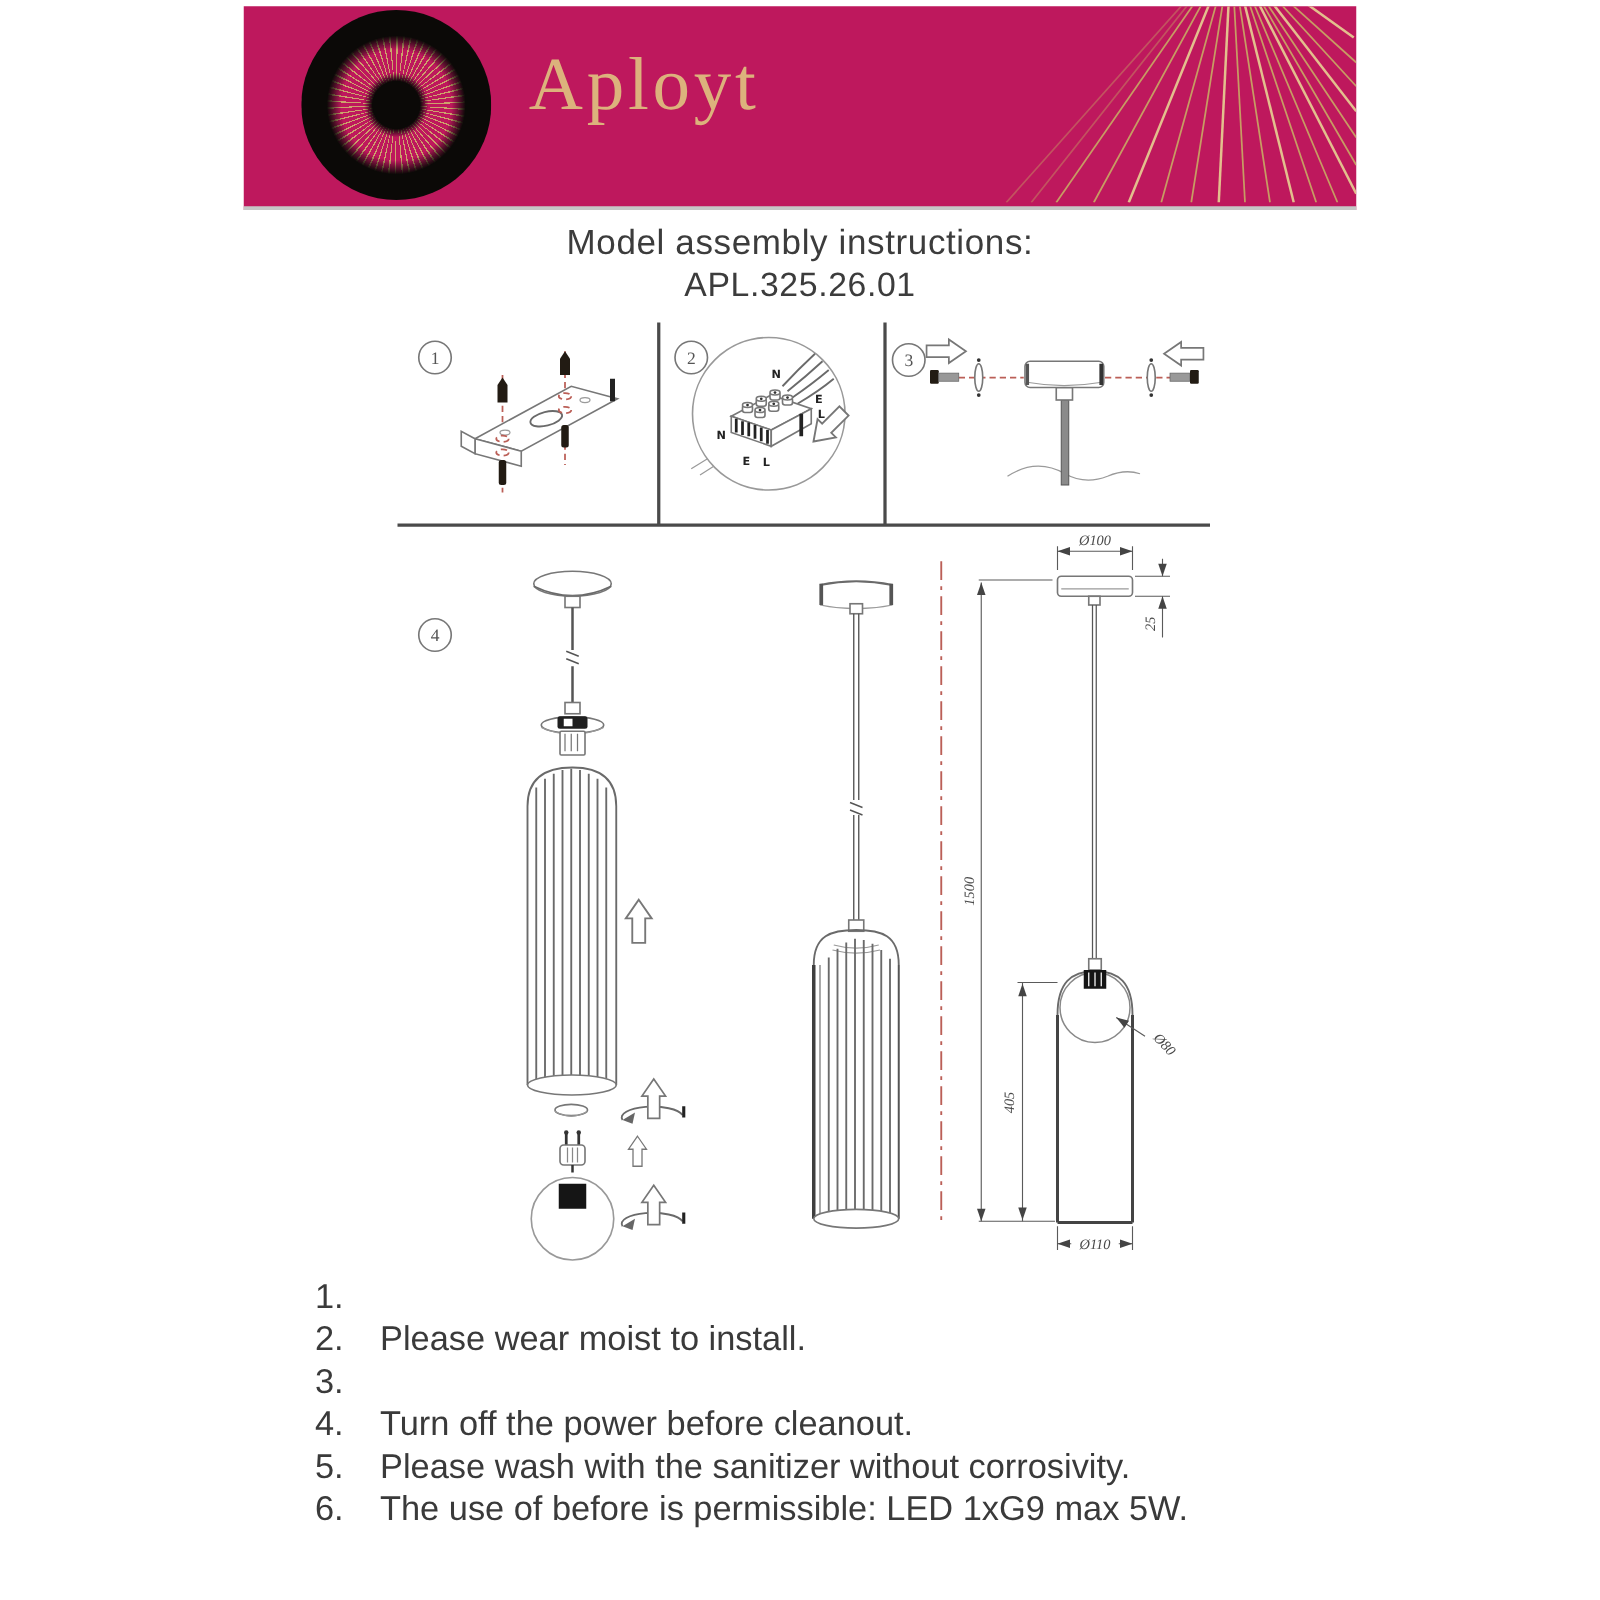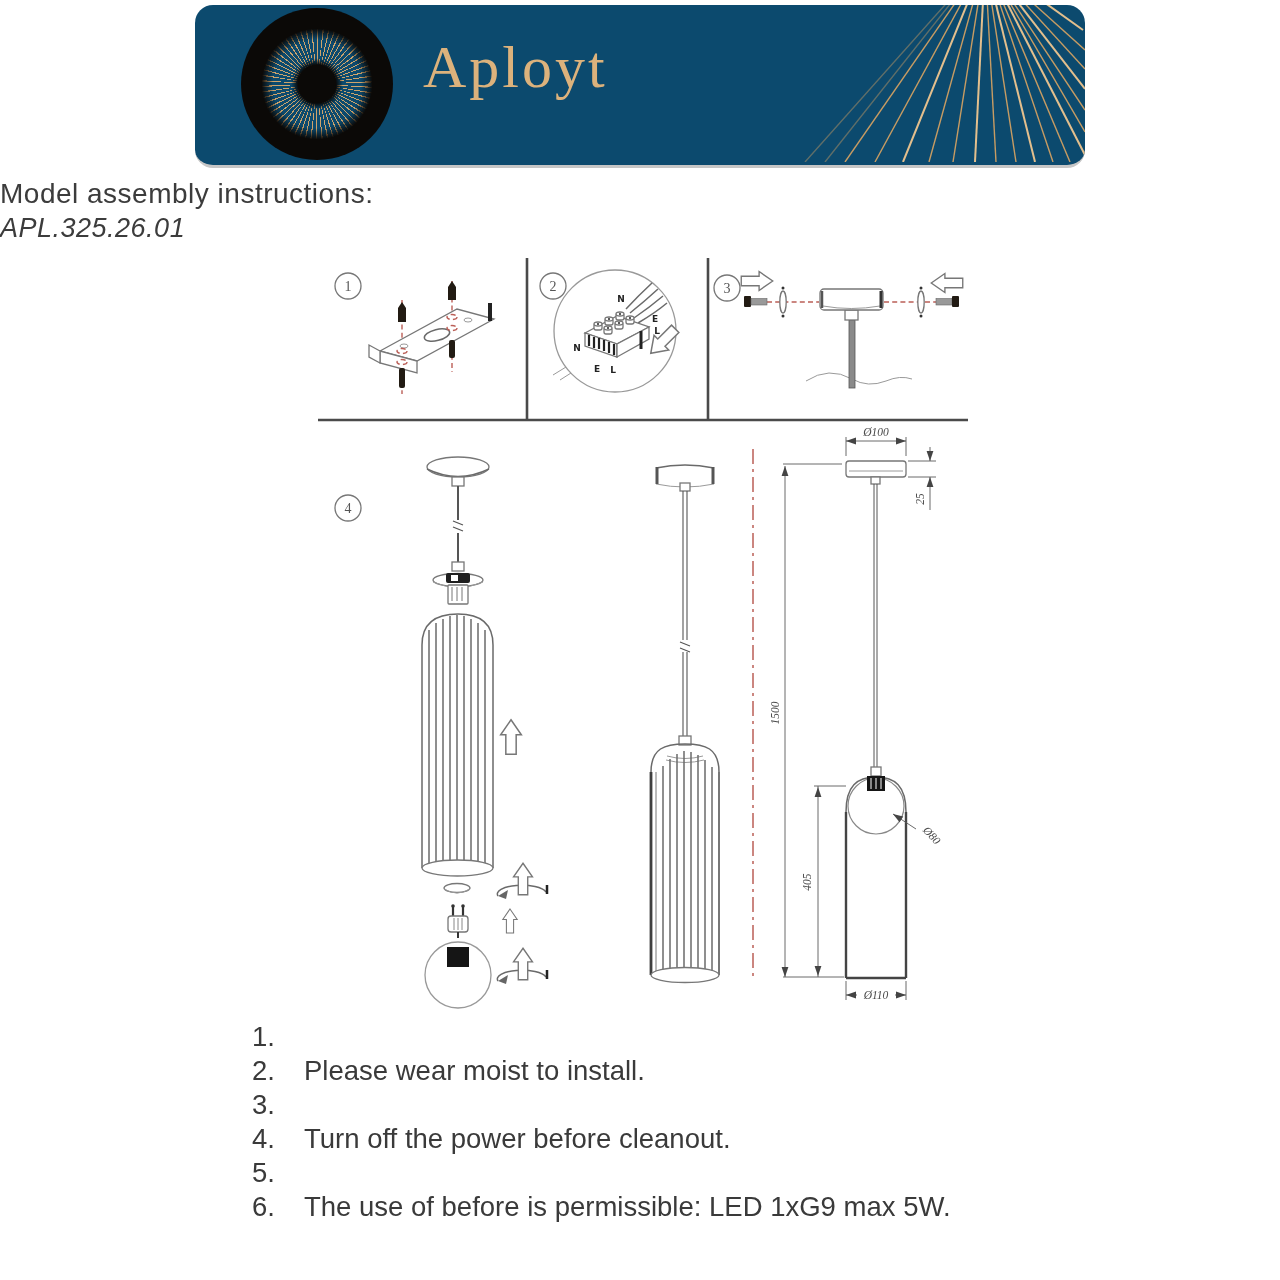--- a/index.html
+++ b/index.html
@@ -1,37 +1,37 @@
 <!DOCTYPE html>
 <html><head>
 <meta charset="utf-8">
 <style>
   html,body{margin:0;padding:0;background:#ffffff;}
   .page{position:relative;width:1280px;height:1280px;background:#ffffff;overflow:hidden;
         font-family:"Liberation Sans",sans-serif;}
 
   
   .banner{position:absolute;left:195px;top:5px;width:890px;height:160px;
-          background:#0c4a6e;border-bottom:3px solid #c6c6c6;overflow:hidden;border-radius:18px;}
+          background:#be185d;border-bottom:3px solid #c6c6c6;overflow:hidden;}
   .logo{position:absolute;left:46px;top:3px;width:152px;height:152px;border-radius:50%;
         background:
           radial-gradient(circle closest-side,#0b0907 0 25%,rgba(11,9,7,0) 34% 58%,#0b0907 73%),
           repeating-conic-gradient(#cda36b 0deg 1.4deg,rgba(11,9,7,0) 1.4deg 5.8deg);}
   .brand{position:absolute;left:228px;top:32px;font-family:"Liberation Serif",serif;
          font-size:60px;font-weight:400;letter-spacing:3px;color:#dcb27c;line-height:1;}
   .rays{position:absolute;right:0;top:0;width:400px;height:157px;}
   .rays line{stroke:#c79c63;stroke-width:1.4;}
   .rays line.b{stroke:#e3bf8d;stroke-width:2;}
   .rays line.f{opacity:.45;}
 
   
-  .title{position:absolute;left:0;top:176px;width:100%;
+  .title{position:absolute;left:0;top:176px;width:100%;text-align:center;
          color:#3c3c3c;line-height:35px;}
   .title .t1{font-size:28px;letter-spacing:.5px;}
-  .title .t2{font-size:27px;letter-spacing:.5px;font-style:italic;}
+  .title .t2{font-size:27px;letter-spacing:.5px;}
 
   
   .diag{position:absolute;left:0;top:0;width:1280px;height:1280px;}
   .ln{stroke:#6a6a6a;fill:none;stroke-width:1.5;}
   .tn{stroke:#9a9a9a;fill:none;stroke-width:1;}
   .wt{fill:#fff;stroke:#777;stroke-width:1.3;}
   .thk{stroke:#4a4a4a;stroke-width:2.6;}
   .dim{stroke:#5a5a5a;stroke-width:.9;fill:none;}
   .da{fill:#444;stroke:none;}
   .rd{stroke:#bb5f57;stroke-width:1.4;fill:none;stroke-dasharray:5 3.2;}
@@ -390,20 +390,21 @@
     </div>
     <div class="inst-row">
       <span class="inst-num">3.</span>
     </div>
     <div class="inst-row">
       <span class="inst-num">4.</span>
       <span class="inst-text">Turn off the power before cleanout.</span>
     </div>
     <div class="inst-row">
       <span class="inst-num">5.</span>
+      <span class="inst-text">Please wash with the sanitizer without corrosivity.</span>
     </div>
     <div class="inst-row">
       <span class="inst-num">6.</span>
       <span class="inst-text">The use of before is permissible: LED 1xG9 max 5W.</span>
     </div>
   </div>
 
 </div>
 
 </body></html>

